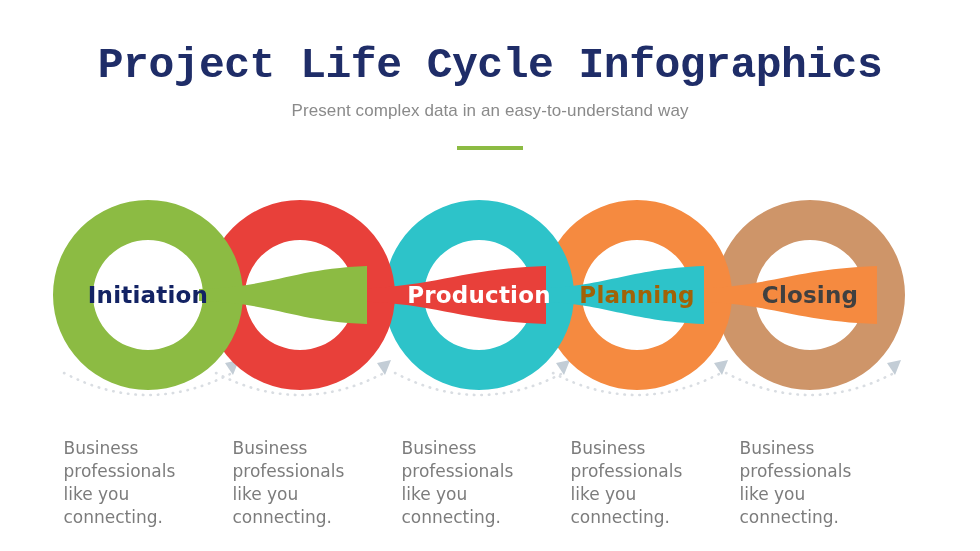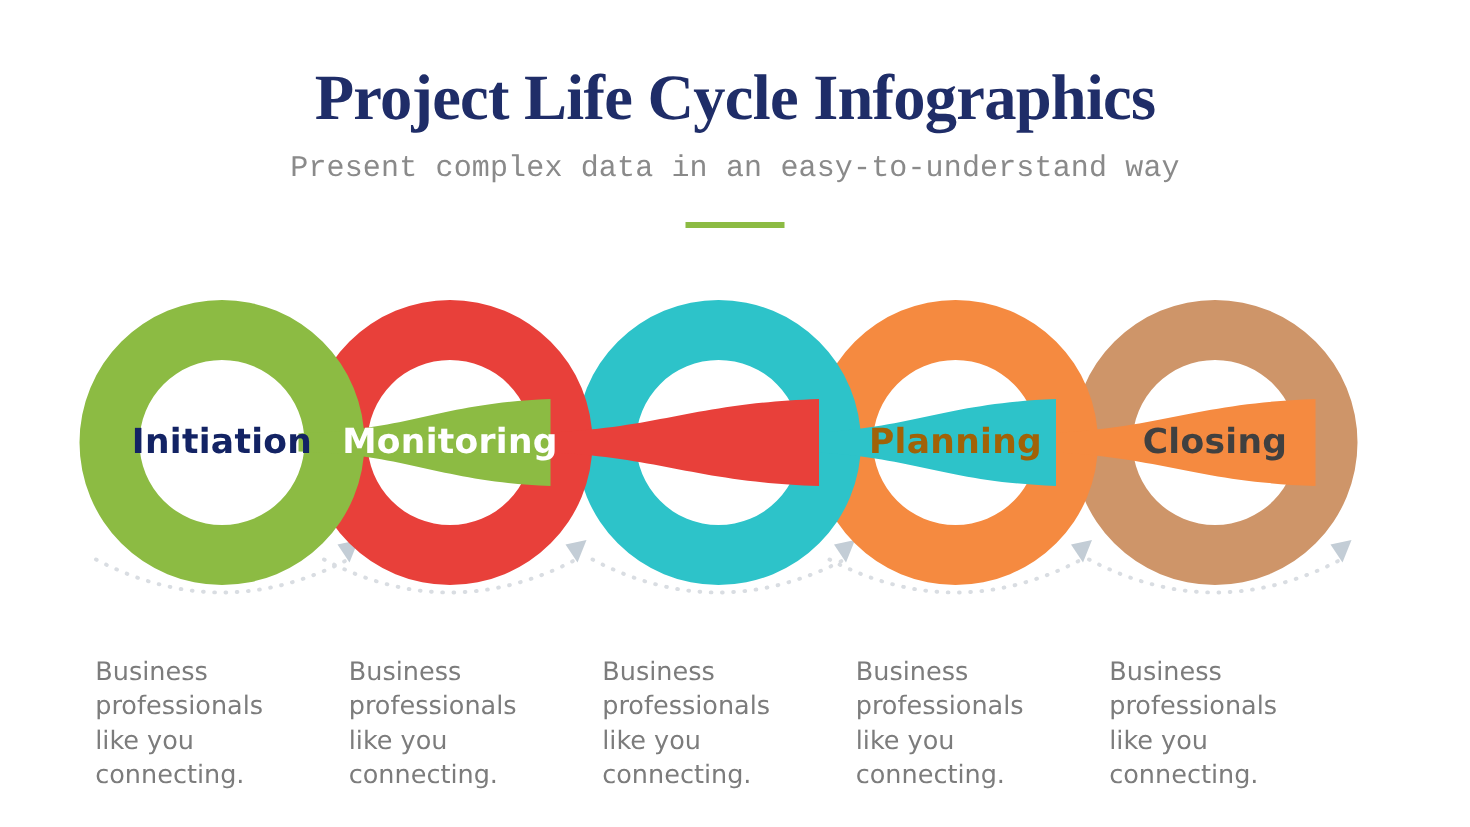--- a/index.html
+++ b/index.html
@@ -11,27 +11,27 @@
     position:relative;
   }
   #page{position:relative;width:980px;height:551px;}
 
   .header{position:absolute;top:0;left:0;width:980px;text-align:center;}
   .title{
     margin:0;padding-top:41px;
     font-size:43px;font-weight:bold;
     letter-spacing:-0.5px;
     color:#1F2D68;
-    font-family:Liberation Serif, serif;
+    font-family:Liberation Mono, monospace;
   }
   .subtitle{
     margin:0;padding-top:11px;
-    font-size:20px;
+    font-size:17px;
     color:#8a8a8a;
-    font-family:Liberation Mono, monospace;
+    font-family:Liberation Sans, sans-serif;
     letter-spacing:0.1px;
   }
   .divider-wrap{width:980px;text-align:center;padding-top:15px;}
   .divider{display:inline-block;width:66px;height:4px;background:#8CBB43;}
 
   .chain{position:absolute;left:0;top:160px;width:980px;height:260px;}
   .chain svg{display:block;}
 
   .labels{position:absolute;left:0;top:160px;width:980px;height:260px;pointer-events:none;}
   .node-label{
@@ -122,21 +122,21 @@
           C 274.6 127, 291.4 109, 367 106
           L 367 164
           C 291.4 161, 274.6 143, 199 141
           Z" fill="#8CBB43"></path>
         </g>
       </svg>
   </div>
 
   <div class="labels" id="labels-layer">
       <div class="node-label inner" style="left: 148px; top: 135px; color: rgb(19, 35, 100);">Initiation</div>
-      <div class="node-label onband" style="left: 300px; top: 135px; color: rgb(255, 255, 255);">Monitoring</div>
+      <div class="node-label onband" style="left: 479px; top: 135px; color: rgb(255, 255, 255);">Production</div>
       <div class="node-label onband" style="left: 637px; top: 135px; color: #a16207;">Planning</div>
       <div class="node-label onband" style="left: 810px; top: 135px; color: #404040;">Closing</div>
     </div>
 
   <div class="captions" id="captions-row" style="padding-left: 63.5px;">
       <div class="caption">
         <span class="c-line">Business professionals</span>
         <span class="c-line">like you connecting.</span>
       </div>
       <div class="caption">

